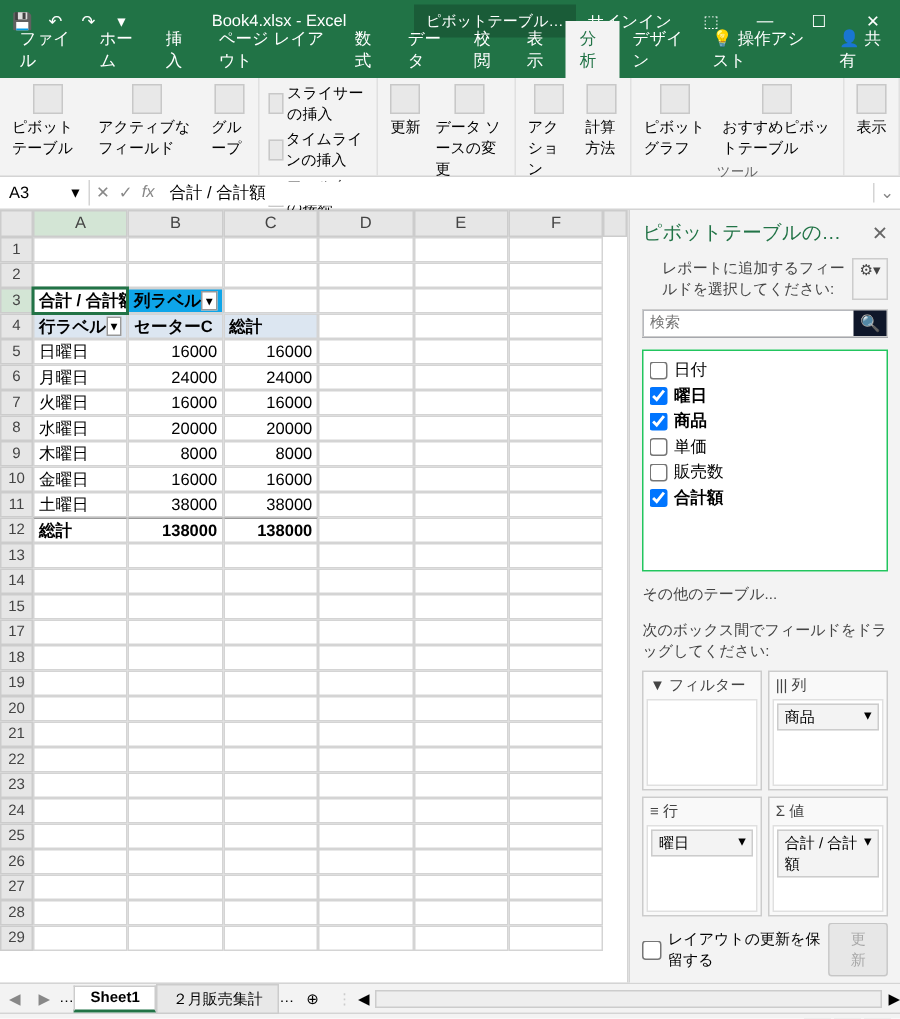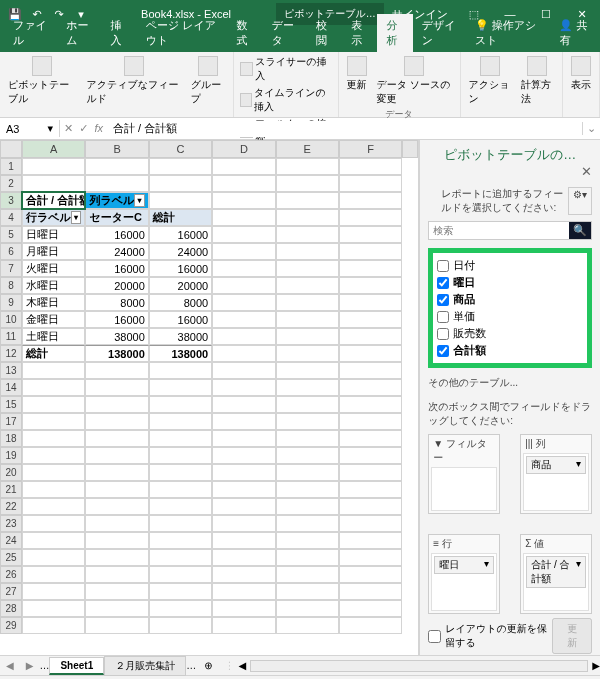--- a/index.html
+++ b/index.html
@@ -54,33 +54,33 @@
 .cell { flex: 1; border: 1px solid #d4d4d4; padding: 0 3px; font-size: 11px; display: flex; align-items: center; overflow: hidden; white-space: nowrap; }
 .cell.right { justify-content: flex-end; }
 .cell.hdr { background: #0ea5e9; font-weight: bold; }
 .cell.active { outline: 2px solid #217346; outline-offset: -1px; background: #fff; z-index: 2; }
 .cell.subhdr { background: #dce6f1; font-weight: bold; }
 .filterbtn { width: 13px; height: 13px; border: 1px solid #999; background: #fff; display: inline-flex; align-items: center; justify-content: center; font-size: 8px; margin-left: auto; }
 .cell.total { border-top: 1px solid #999; font-weight: bold; }
 
 
 .pane { flex: 1; background: #f3f3f3; display: flex; flex-direction: column; border-left: 1px solid #d4d4d4; font-size: 11px; }
-.pane-hdr { display: flex; align-items: center; padding: 6px 8px; font-size: 13px; color: #217346; flex-direction: column; }
+.pane-hdr { display: flex; align-items: center; padding: 6px 8px; font-size: 13px; color: #217346; }
 .pane-hdr .close { margin-left: auto; cursor: pointer; color: #666; }
 .pane-sub { padding: 2px 8px; font-size: 10px; color: #444; display: flex; margin-left: 13px; }
 .gear { margin-left: auto; border: 1px solid #ccc; padding: 1px 4px; cursor: pointer; }
 .searchbox { margin: 4px 8px; display: flex; border: 1px solid #ccc; background: #0f172a; }
 .searchbox input { flex: 1; border: none; padding: 2px 4px; font-size: 10px; outline: none; }
 .searchbox .sicon { padding: 2px 4px; color: #888; }
-.fieldlist { margin: 4px 8px; background: #fff; border: 5px solid #22c55e; padding: 4px; height: 163px; }
+.fieldlist { margin: 4px 8px; background: #fff; border: 1px solid #22c55e; padding: 4px; height: 163px; }
 .fielditem { display: flex; align-items: center; gap: 4px; padding: 1px 0; font-size: 11px; }
 .fielditem input { width: 12px; height: 12px; }
 .more { font-size: 10px; padding: 4px 8px; color: #444; }
 .dragprompt { padding: 6px 8px; font-size: 10px; color: #444; }
-.quad { display: grid; grid-template-columns: 1fr 1fr; grid-template-rows: 80px 80px; gap: 20px; padding: 0 8px; }
+.quad { display: grid; grid-template-columns: 1fr 1fr; grid-template-rows: 80px 80px; gap: 4px; padding: 0 8px; }
 .qbox { border: 1px solid #ccc; background: #f9f9f9; display: flex; flex-direction: column; }
 .qbox .qh { font-size: 10px; padding: 2px 4px; color: #444; }
 .qbox .qbody { flex: 1; background: #fff; margin: 0 2px 2px; border: 1px solid #e0e0e0; padding: 2px; }
 .qitem { background: #f3f3f3; border: 1px solid #ccc; padding: 1px 4px; font-size: 10px; display: flex; justify-content: space-between; margin-bottom: 2px; }
 .defer { padding: 4px 8px; display: flex; align-items: center; gap: 4px; font-size: 10px; }
 .defer button { margin-left: auto; font-size: 10px; padding: 2px 10px; }
 
 
 .sheettabs { height: 20px; border-top: 1px solid #d4d4d4; display: flex; align-items: center; background: #f3f3f3; font-size: 10px; }
 .sheettabs .nav { padding: 0 6px; color: #888; }
@@ -188,20 +188,33 @@
       <div class="rbtn">
           <div class="ico"></div>
           <span>アクション</span>
         </div>
       <div class="rbtn">
           <div class="ico"></div>
           <span>計算方法</span>
         </div>
     </div>
     <div class="glabel"></div>
+  </div>
+  <div class="rgroup">
+    <div class="gbody">
+      <div class="rbtn">
+          <div class="ico"></div>
+          <span>ピボットグラフ</span>
+        </div>
+      <div class="rbtn">
+          <div class="ico"></div>
+          <span>おすすめピボットテーブル</span>
+        </div>
+    </div>
+    <div class="glabel">ツール</div>
   </div>
   <div class="rgroup">
     <div class="gbody">
       <div class="rbtn">
           <div class="ico"></div>
           <span>表示</span>
         </div>
     </div>
     <div class="glabel"></div>
   </div>

